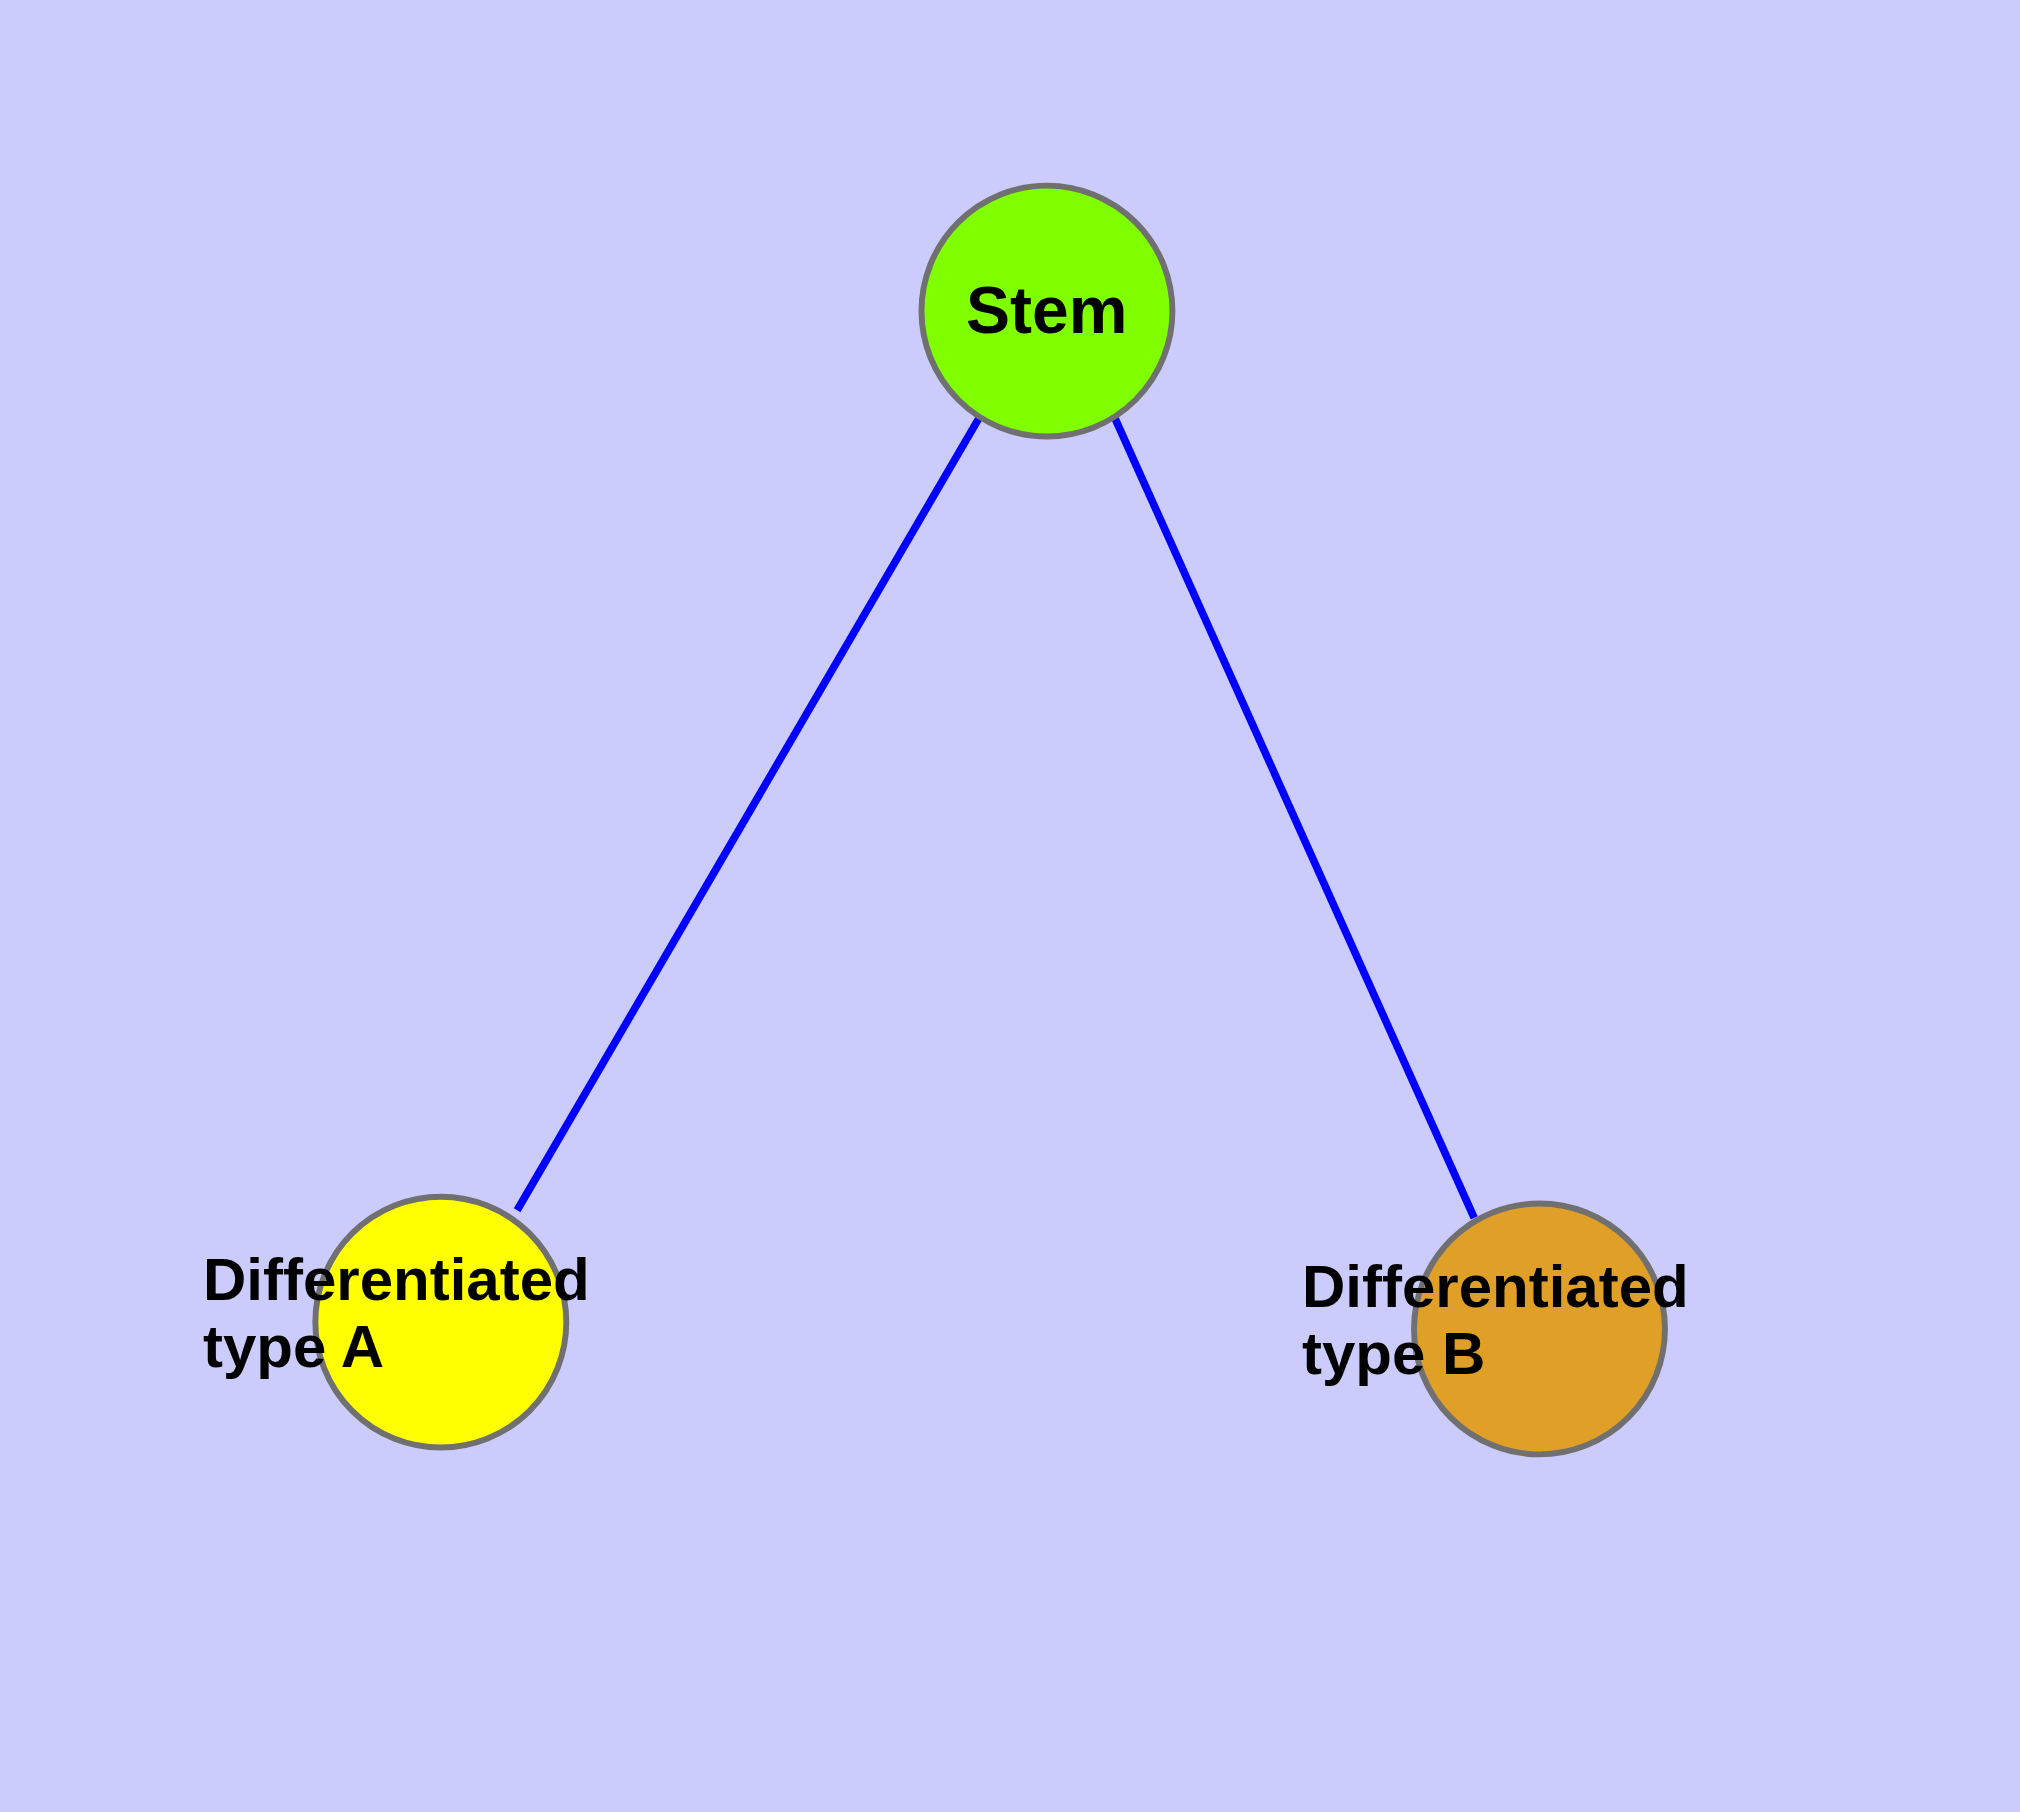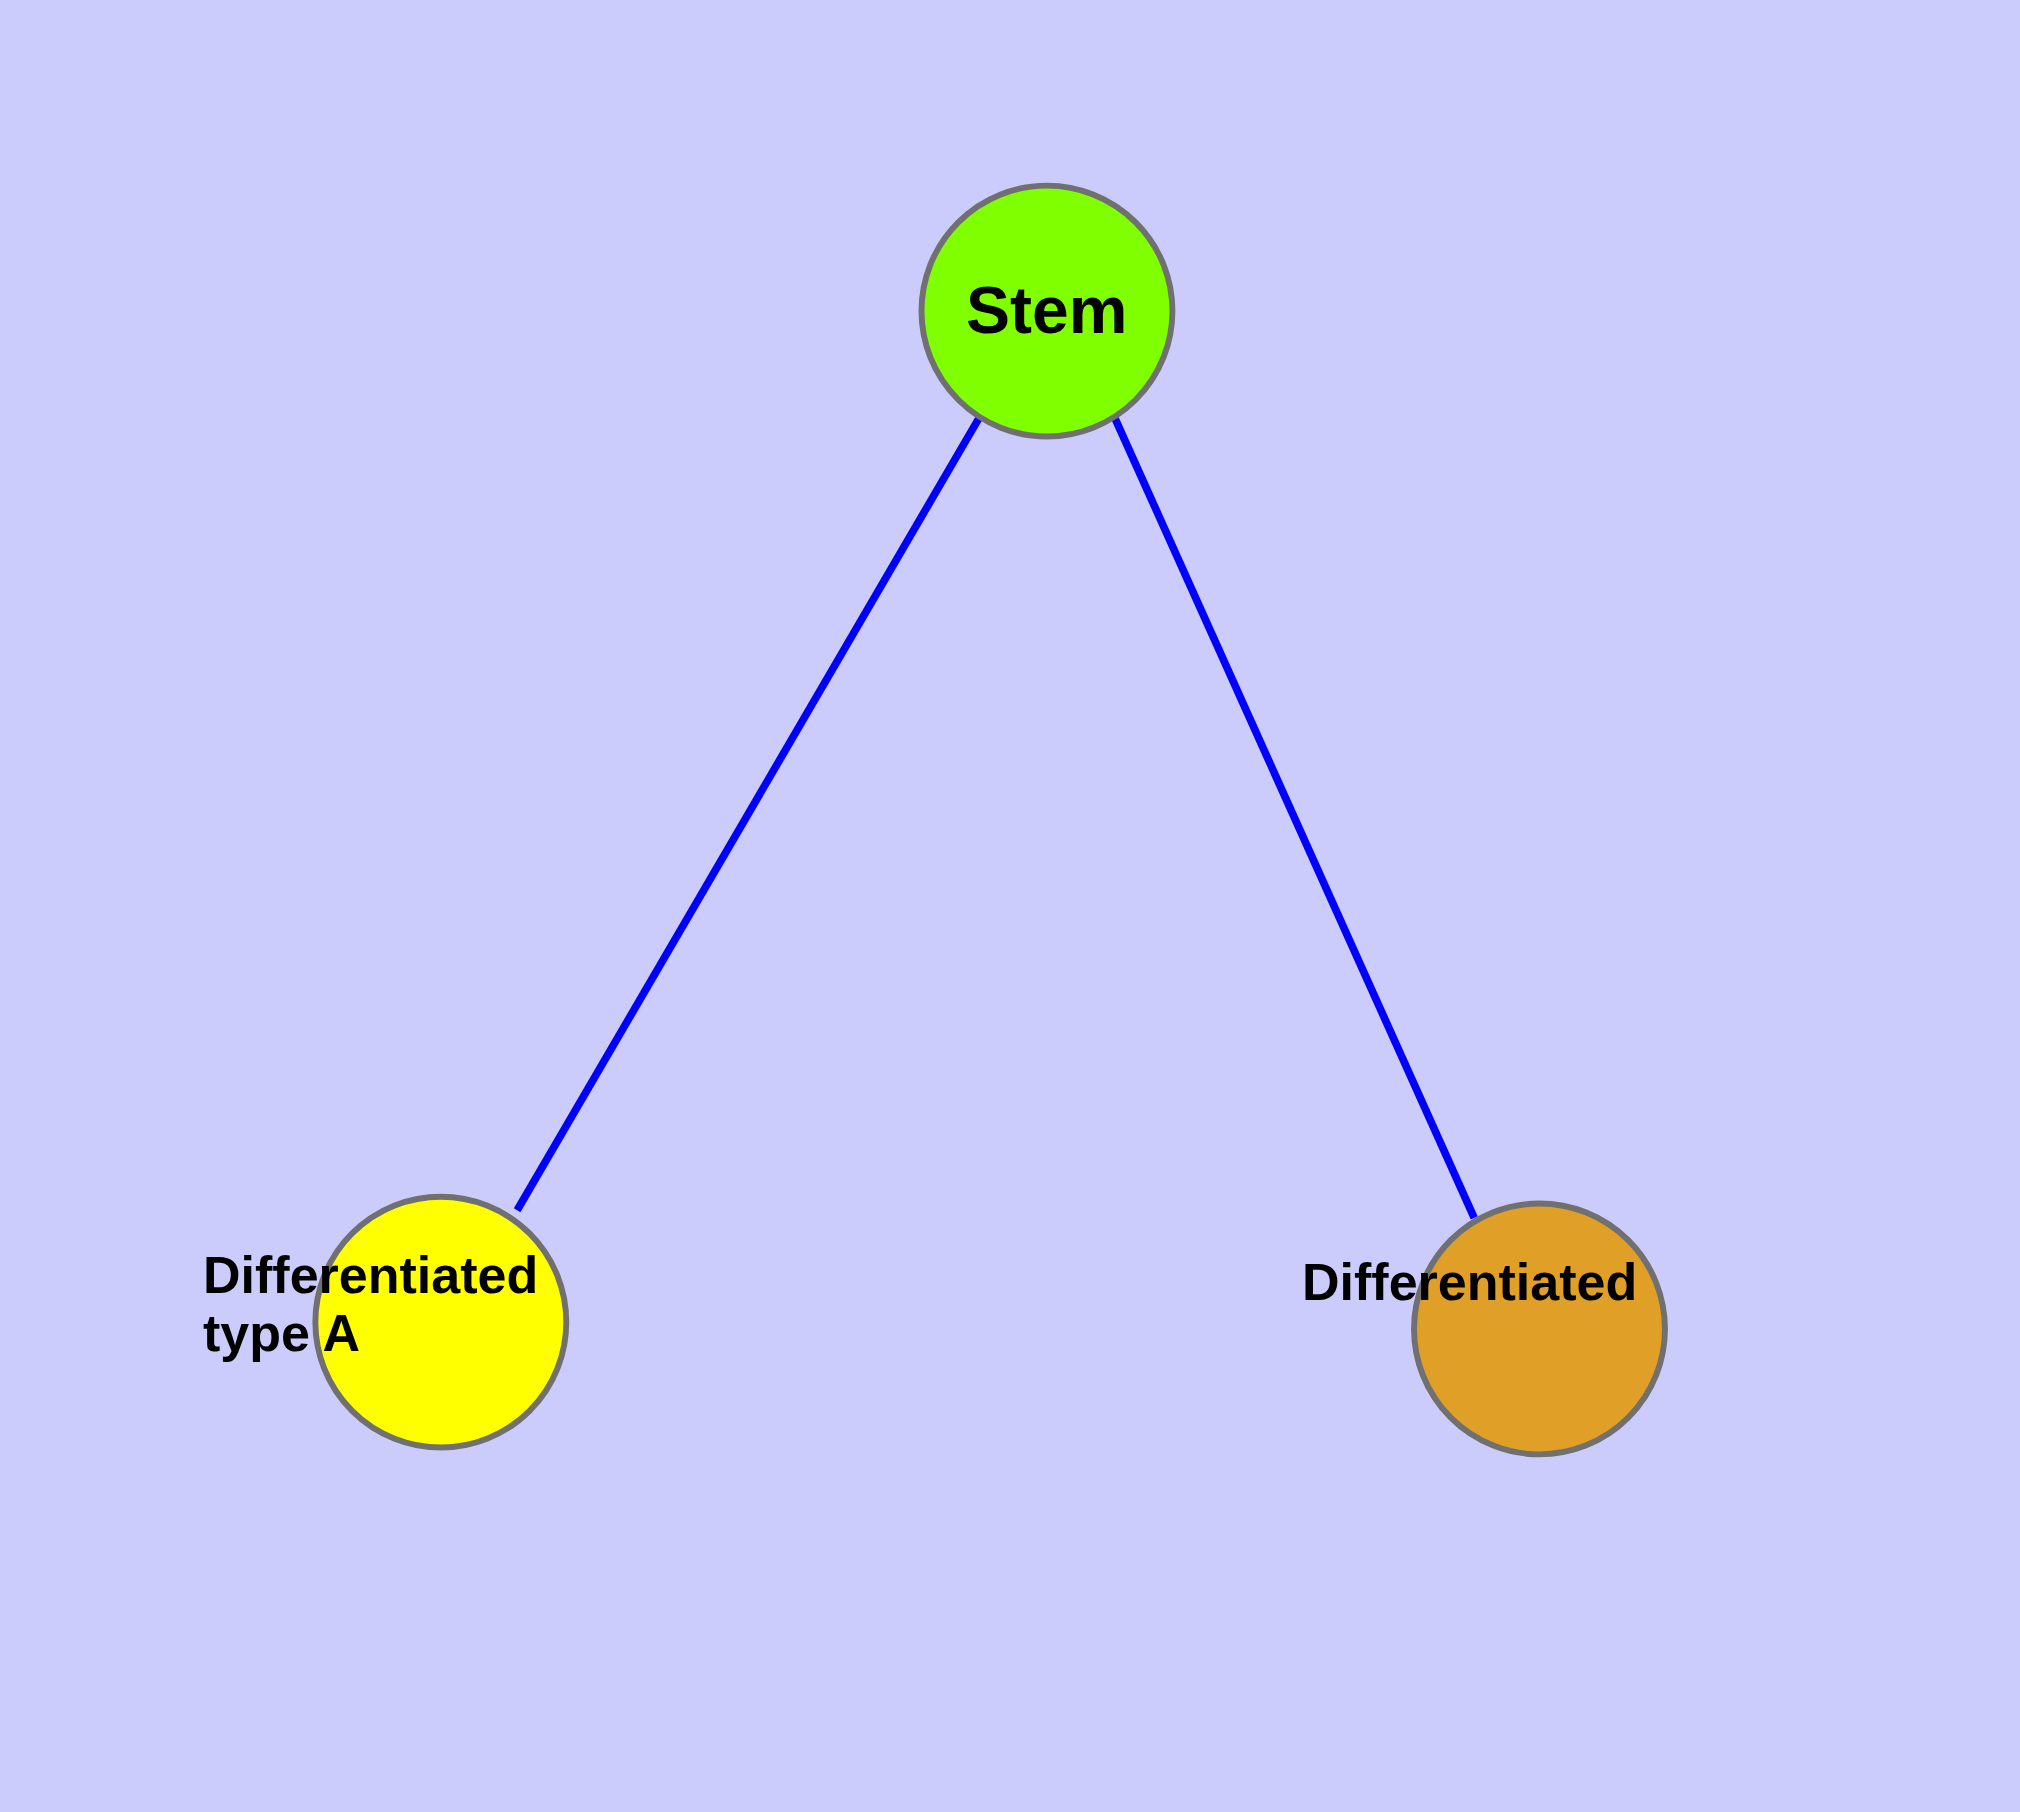--- a/index.html
+++ b/index.html
@@ -30,21 +30,21 @@
     color: #000000;
     white-space: nowrap;
     line-height: 1.12;
     pointer-events: none;
     z-index: 5;
   }
   .node-label.stem {
     font-size: 66px;
   }
   .node-label.leaf {
-    font-size: 52px;
+    font-size: 60px;
   }
 </style>
 </head>
 <body>
 
 <div id="stage">
 
   <svg id="graph-svg" viewBox="0 0 2384 2138" preserveAspectRatio="none" aria-hidden="true">
     <g id="edges-group">
         <line x1="1155" y1="493" x2="610" y2="1428" stroke="#0000ff" stroke-width="9" stroke-linecap="butt"></line>
@@ -60,17 +60,18 @@
   <div id="labels-layer">
       <div class="node-label stem" style="left: 966px; top: 274px;">
         <div>Stem</div>
       </div>
       <div class="node-label leaf" style="left: 203px; top: 1246px;">
         <div>Differentiated</div>
         <div>type A</div>
       </div>
       <div class="node-label leaf" style="left: 1302px; top: 1253px;">
         <div>Differentiated</div>
+        <div>type B</div>
       </div>
     </div>
 
 </div>
 
 
 </body></html>

